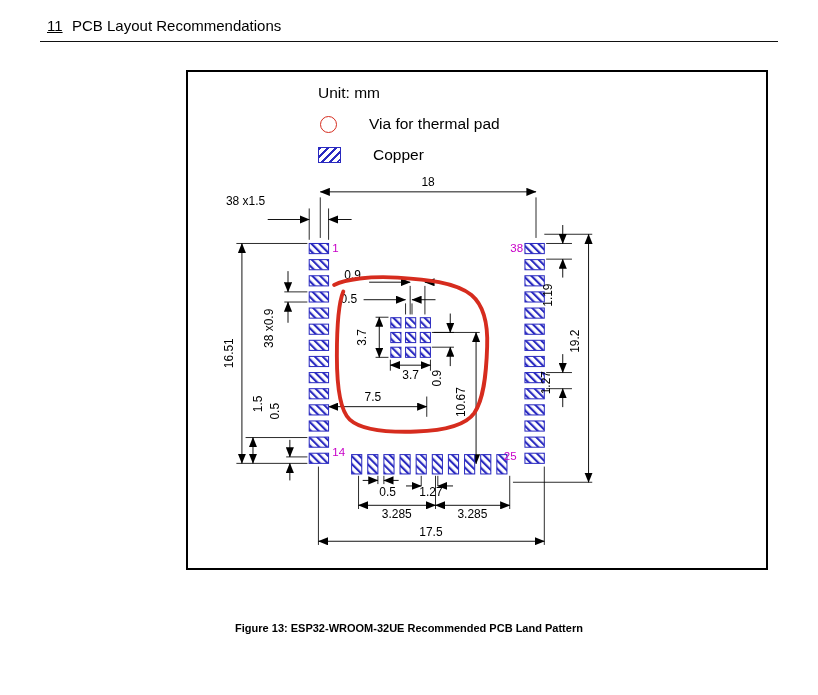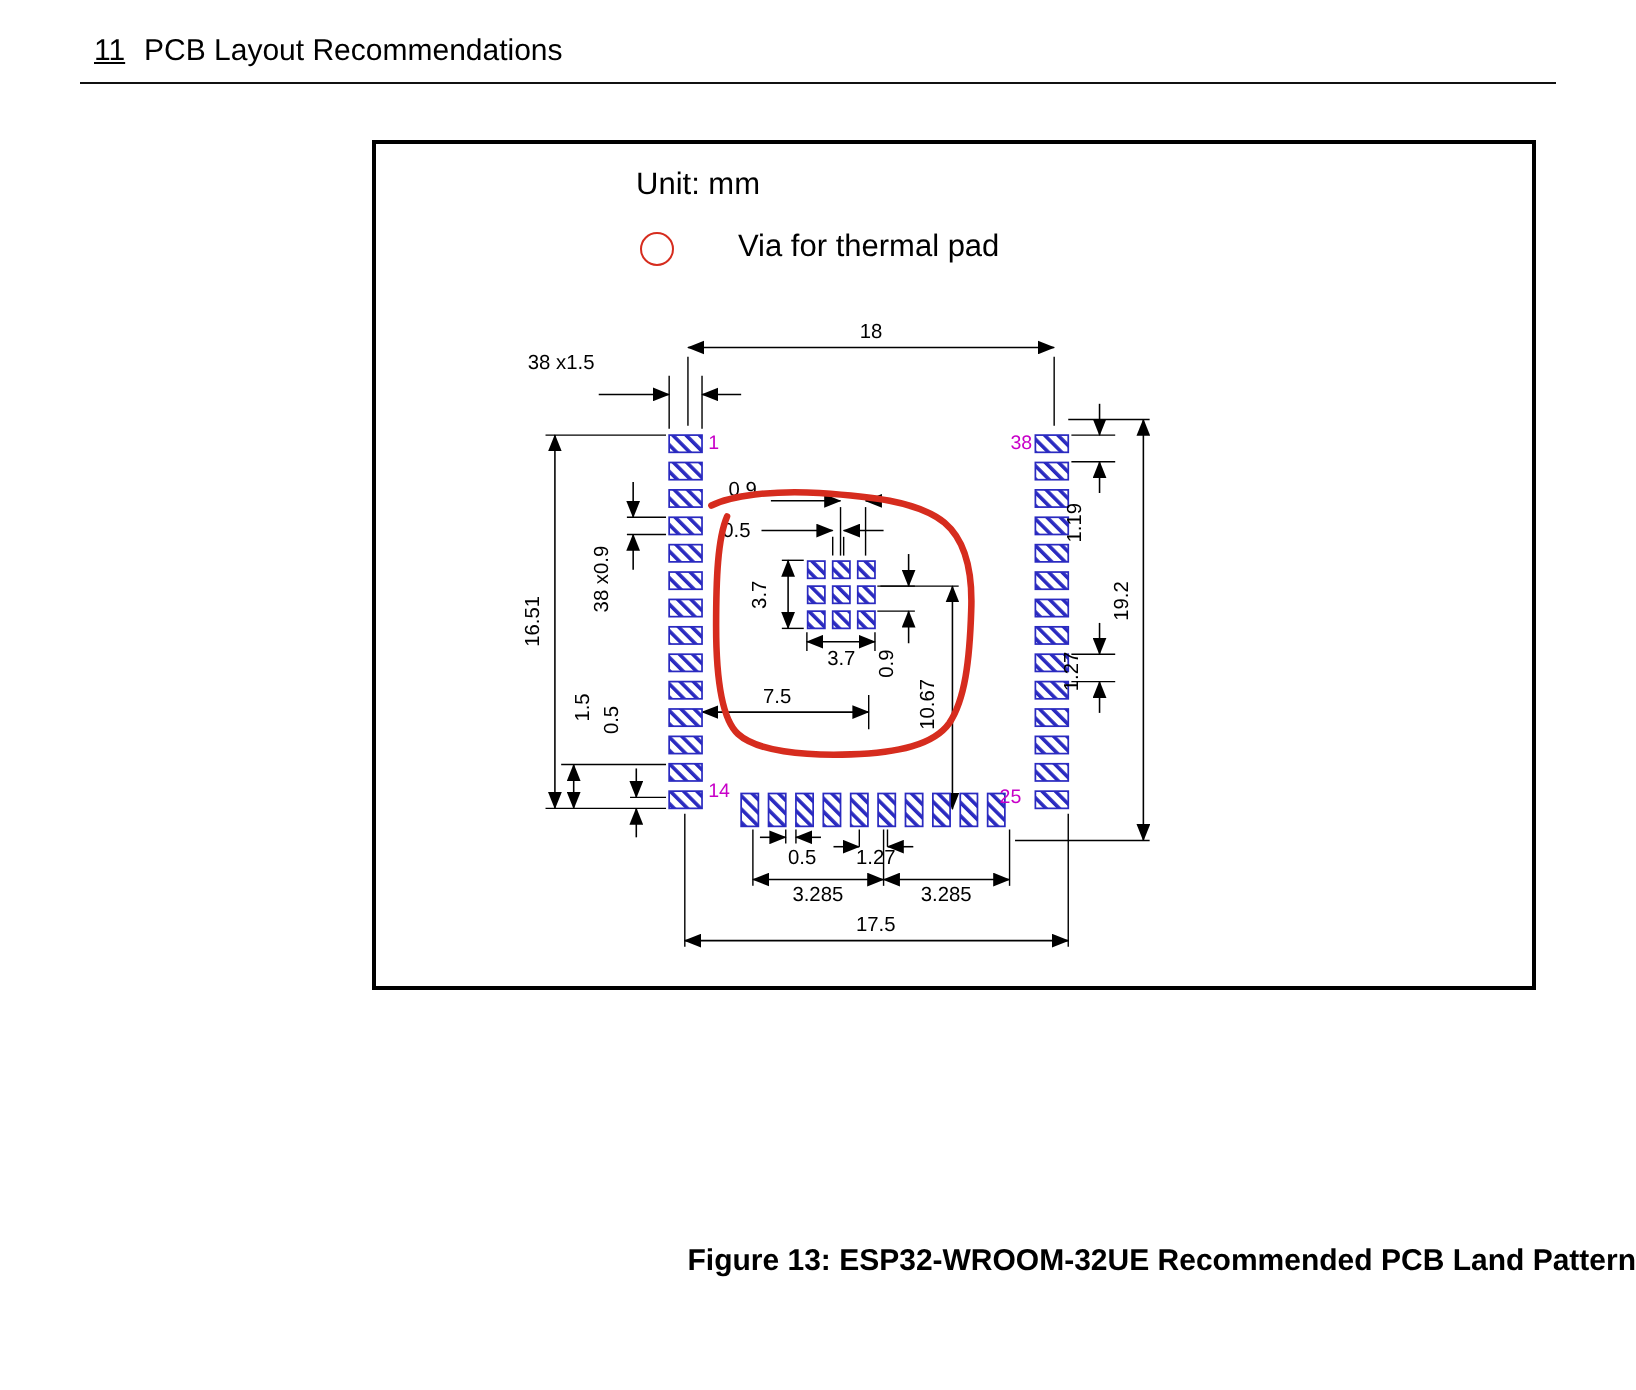--- a/index.html
+++ b/index.html
@@ -6,58 +6,62 @@
   body{width:818px;height:695px;position:relative;font-family:"Liberation Sans",sans-serif;color:#000;
        --copper:#2a2ac0; --annotation:#d62c1e; --pin:#c800c8;}
   .page{position:absolute;inset:0;}
 
   
   .header-section{position:absolute;left:47px;top:17px;font-size:15px;text-decoration:underline;}
   .header-title{position:absolute;left:72px;top:17px;font-size:15px;}
   .header-rule{position:absolute;left:40px;right:40px;top:41px;border-top:1.6px solid #111;}
 
   
-  .figure-box{position:absolute;left:186px;top:70px;width:582px;height:425px;border:2px solid #000;box-sizing:border-box;}
+  .figure-box{position:absolute;left:186px;top:70px;width:582px;height:500px;border:2px solid #000;box-sizing:border-box;}
   .figure-box svg{position:absolute;inset:0;width:100%;height:100%;}
 
   
   .legend{position:absolute;left:130px;top:12px;display:flex;flex-direction:column;gap:13px;z-index:2;}
   .legend-title{font-size:15.5px;}
   .legend-row{display:flex;align-items:center;gap:32px;font-size:15.5px;}
   .legend-circle{width:17px;height:17px;border:1.8px solid var(--annotation);border-radius:50%;box-sizing:border-box;margin-left:2px;flex:0 0 auto;}
   .legend-swatch{width:23px;height:16px;border:1.4px solid var(--copper);box-sizing:border-box;flex:0 0 auto;
                  background:repeating-linear-gradient(135deg,var(--copper) 0 2px,#ffffff 2px 5.5px);}
 
   
   .ext line{stroke:#000;stroke-width:0.9;}
   .dimln line{stroke:#000;stroke-width:1;}
   text.dim{font-family:"Liberation Sans",sans-serif;font-size:13px;fill:#000;}
   text.pin{font-family:"Liberation Sans",sans-serif;font-size:12.5px;fill:var(--pin);}
   .pad{stroke:var(--copper);stroke-width:1.1;}
   #red-loop{fill:none;stroke:var(--annotation);stroke-width:4.2;stroke-linecap:round;stroke-linejoin:round;}
 
   
-  .caption{position:absolute;left:0;right:0;top:622px;text-align:right;font-size:15px;font-weight:bold;}
+  .caption{position:absolute;left:0;right:0;top:622px;text-align:center;font-size:11px;font-weight:bold;}
 </style>
 </head>
 <body style="--copper: #2a2ac0; --annotation: #d62c1e; --pin: #c800c8;">
 
 <div class="page">
 
   <div class="header-section">11</div>
   <div class="header-title">PCB Layout Recommendations</div>
   <div class="header-rule"></div>
 
   <div class="figure-box">
 
     <div class="legend">
       <div class="legend-title">Unit: mm</div>
       <div class="legend-row">
         <span class="legend-circle"></span>
         <span>Via for thermal pad</span>
+      </div>
+      <div class="legend-row">
+        <span class="legend-swatch"></span>
+        <span>Copper</span>
       </div>
     </div>
 
     <svg id="land-pattern" viewBox="0 0 582 538">
       <defs>
         <pattern id="hatch" width="6" height="6" patternUnits="userSpaceOnUse" patternTransform="rotate(-45)">
           <rect width="6" height="6" fill="#ffffff"></rect>
           <rect class="hatch-stripe" width="2.3" height="6" fill="#2a2ac0"></rect>
         </pattern>
         <marker id="arr" viewBox="0 0 10 8" markerWidth="11" markerHeight="9" refX="9.5" refY="4" orient="auto-start-reverse" markerUnits="userSpaceOnUse">

